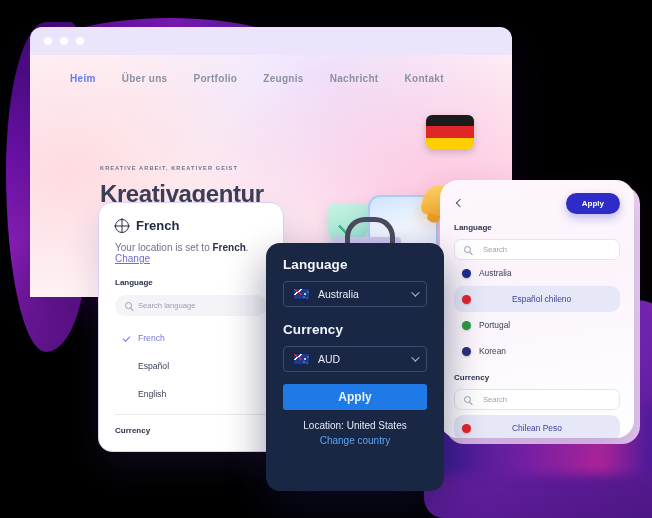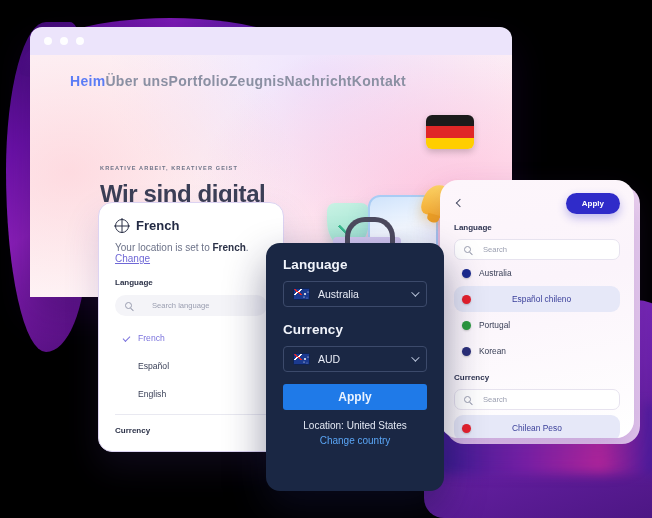--- a/index.html
+++ b/index.html
@@ -47,22 +47,22 @@
   .dot{ width:8px; height:8px; border-radius:50%; background:#fff; opacity:.95; }
   .viewport{
     position:absolute; left:0; right:0; top:28px; bottom:0;
     background:
       radial-gradient(420px 300px at 88% 62%, rgba(255,164,205,.62) 0%, rgba(255,200,222,0) 62%),
       radial-gradient(320px 260px at 8% 48%, rgba(255,186,196,.45) 0%, rgba(255,210,215,0) 70%),
       radial-gradient(300px 220px at 60% 8%, rgba(232,220,255,.7) 0%, rgba(244,240,255,0) 70%),
       linear-gradient(170deg,#fdf8fb 0%,#fdf6f8 40%,#fff 100%);
   }
   .nav{
-    display:flex; align-items:center; 
-    padding:18px 0 0 40px; font-size:14px; letter-spacing:.3px;
+    display:flex; align-items:center; gap:26px;
+    padding:18px 0 0 40px; font-size:10px; letter-spacing:.3px;
   }
   .nav span{ color:#8b90a3; white-space:nowrap;font-weight:bold; }
   .nav span.active{ color:#5b7cf5; font-weight:700; }
   .flag-de{
     position:absolute; right:38px; top:60px; width:48px; height:34px;
     border-radius:6px; overflow:hidden; box-shadow:0 3px 7px rgba(0,0,0,.2);
   }
   .flag-de i{ display:block; height:33.34%; }
   .flag-de i:nth-child(1){ background:#1b1b1b; }
   .flag-de i:nth-child(2){ background:#e02727; }
@@ -170,21 +170,21 @@
     content:""; position:absolute; left:-1.6px; right:-1.6px; top:50%;
     height:0; border-top:1.4px solid #2b3147; transform:translateY(-50%);
   }
   .fr-title{ font-size:13px; font-weight:700; color:#232a44; }
   .fr-sub{ margin-top:9px; font-size:10px; color:#6d7389; }
   .fr-sub b{ color:#2b3147; }
   .fr-sub a{ color:#6f68d6; text-decoration:underline; }
   .fr-label{ margin-top:14px; font-size:8px; font-weight:700; color:#2b3147; }
   .fr-search{
     margin-top:8px; height:21px; border-radius:11px; background:#f4f4f8;
-    display:flex; align-items:center; gap:20px; padding:0 10px;
+    display:flex; align-items:center; gap:6px; padding:0 10px;
     font-size:7.6px; color:#9a9eb0;
   }
   .mag{
     width:7px; height:7px; border-radius:50%; border:1.2px solid #9a9eb0;
     position:relative; flex:none;
   }
   .mag:after{
     content:""; position:absolute; right:-3px; bottom:-2px; width:4px; height:0;
     border-top:1.2px solid #9a9eb0; transform:rotate(45deg);
   }
@@ -307,21 +307,20 @@
 
       <div class="flag-de">
         <i></i>
         <i></i>
         <i></i>
       </div>
 
       <div class="hero">
         <div class="eyebrow">KREATIVE ARBEIT, KREATIVER GEIST</div>
         <div class="h1">
-          <div>Wir sind digital</div>
           <div>Kreativagentur</div>
         </div>
         <div class="hero-p">
           <div>Lorem i</div>
           <div>Curabi</div>
         </div>
         <div class="cta">In Konta</div>
       </div>
 
       <div class="shield"></div>

